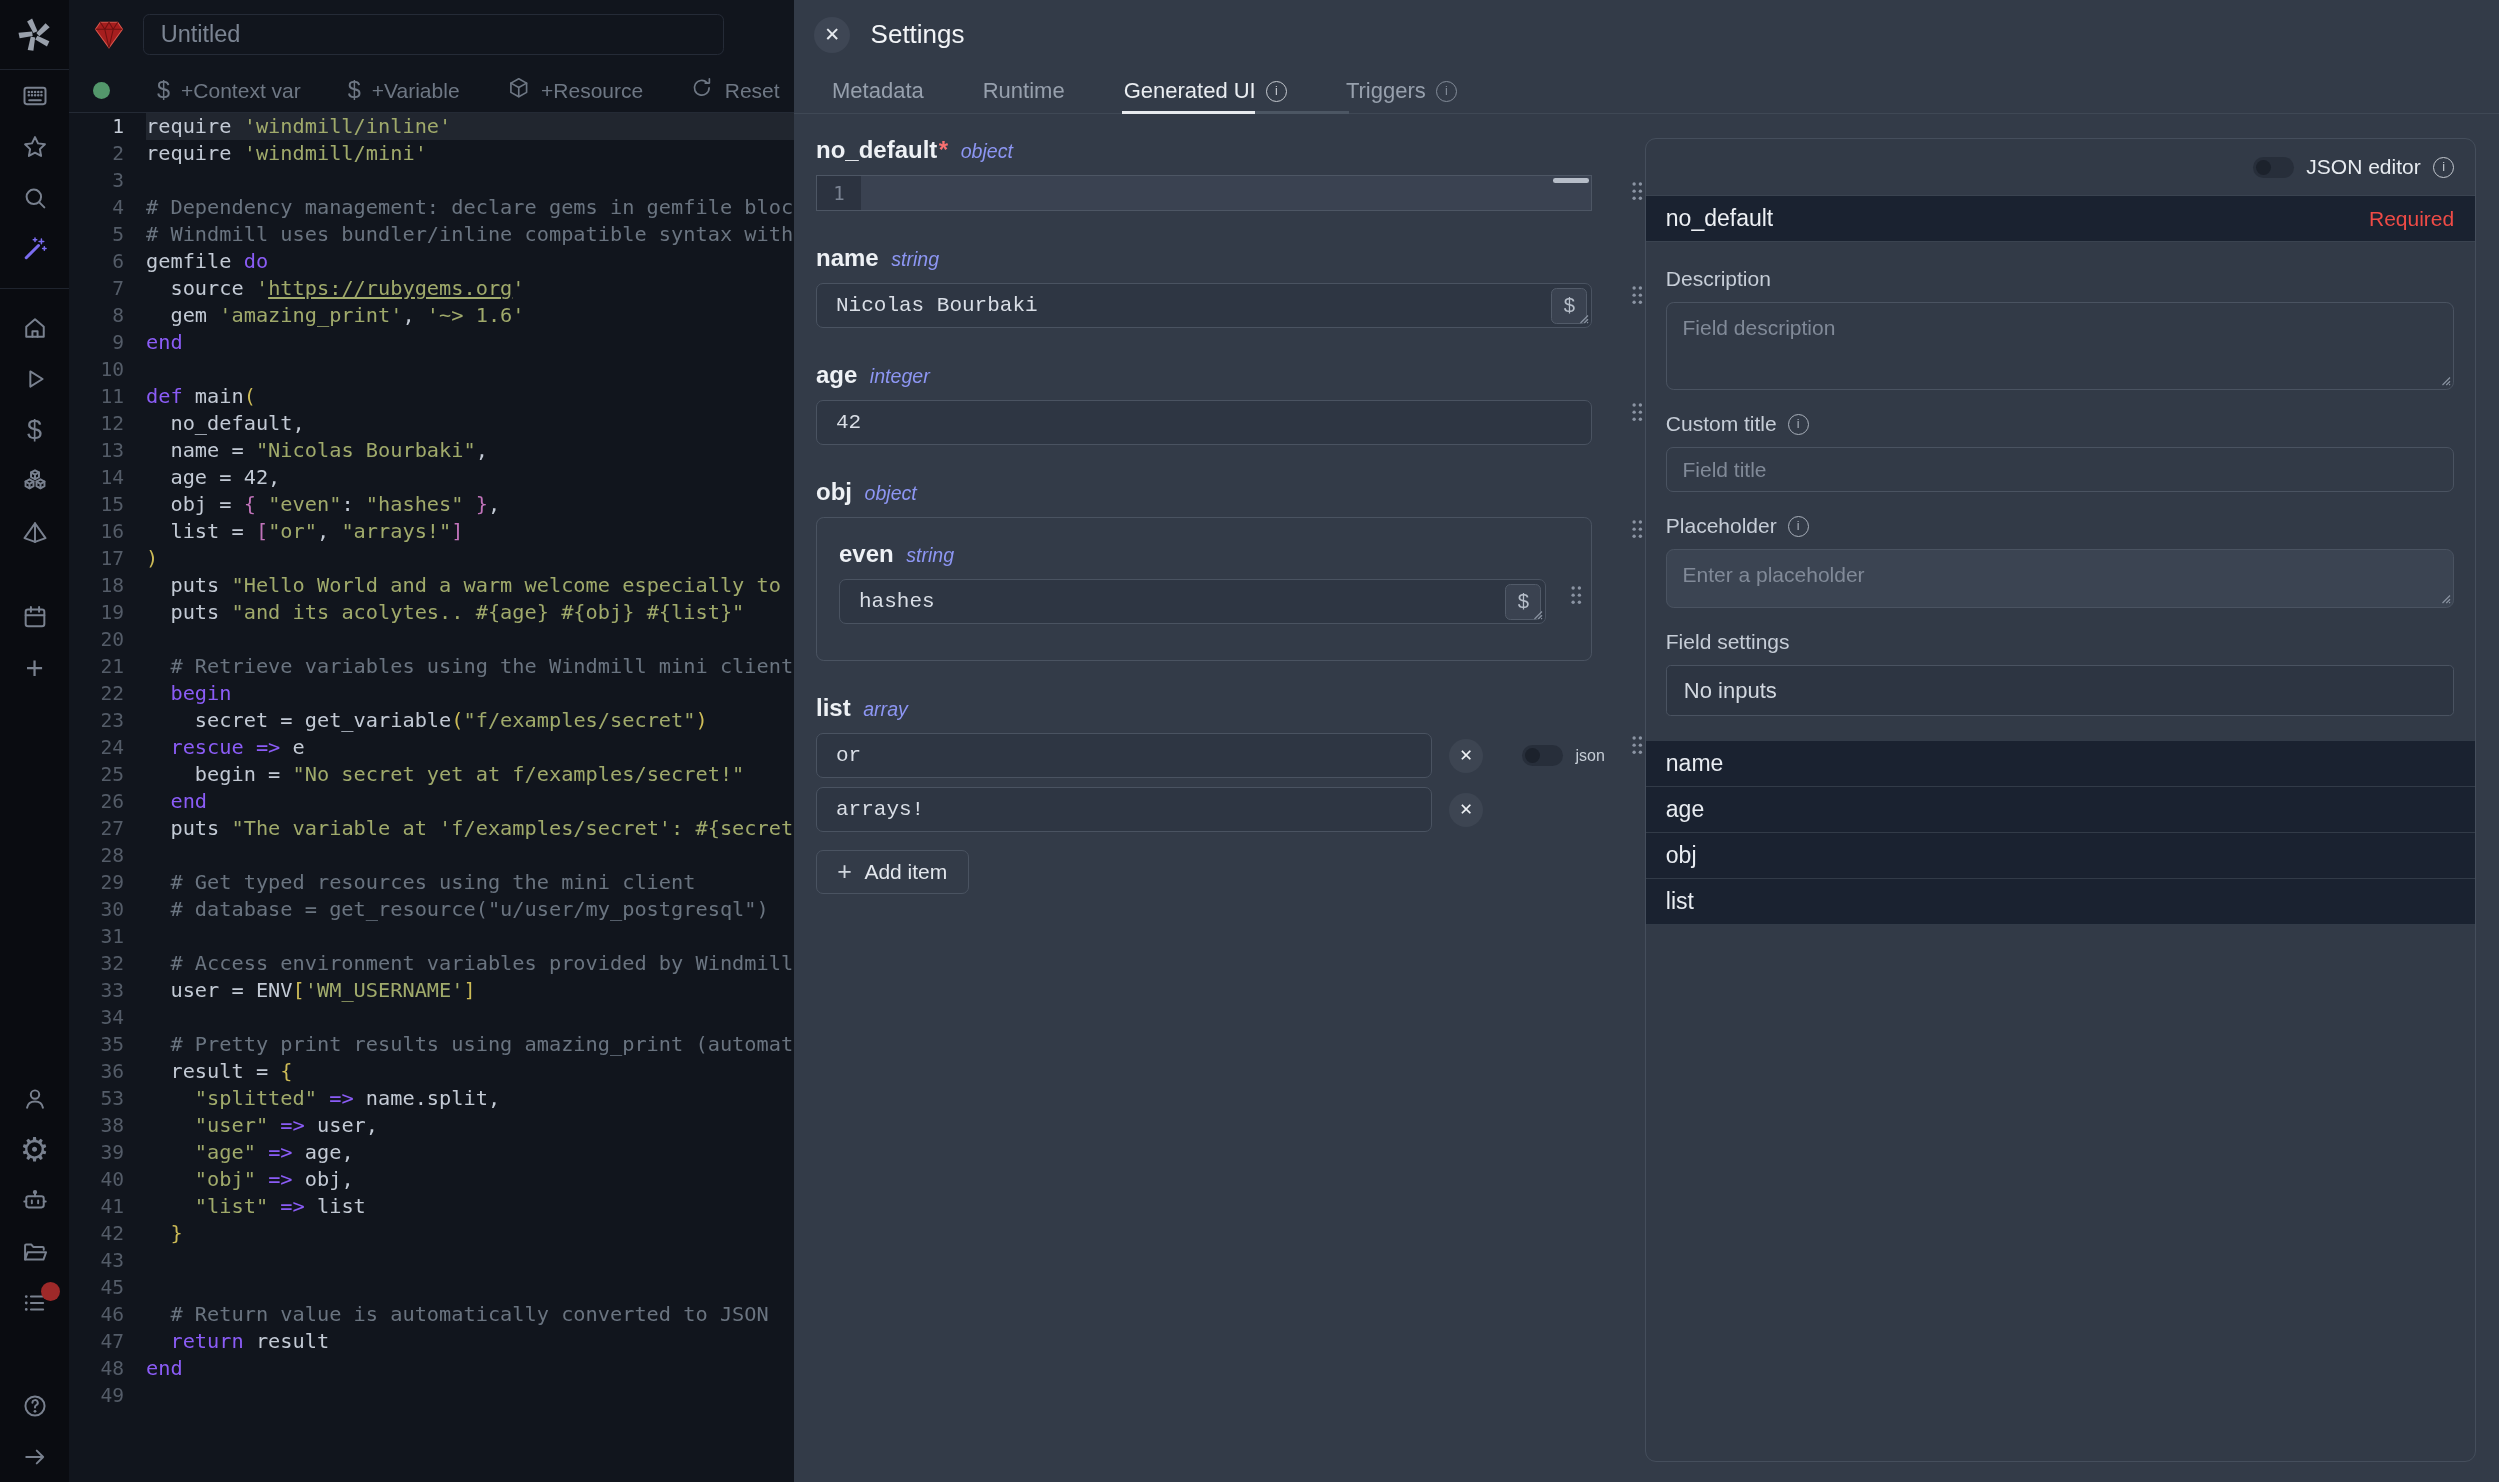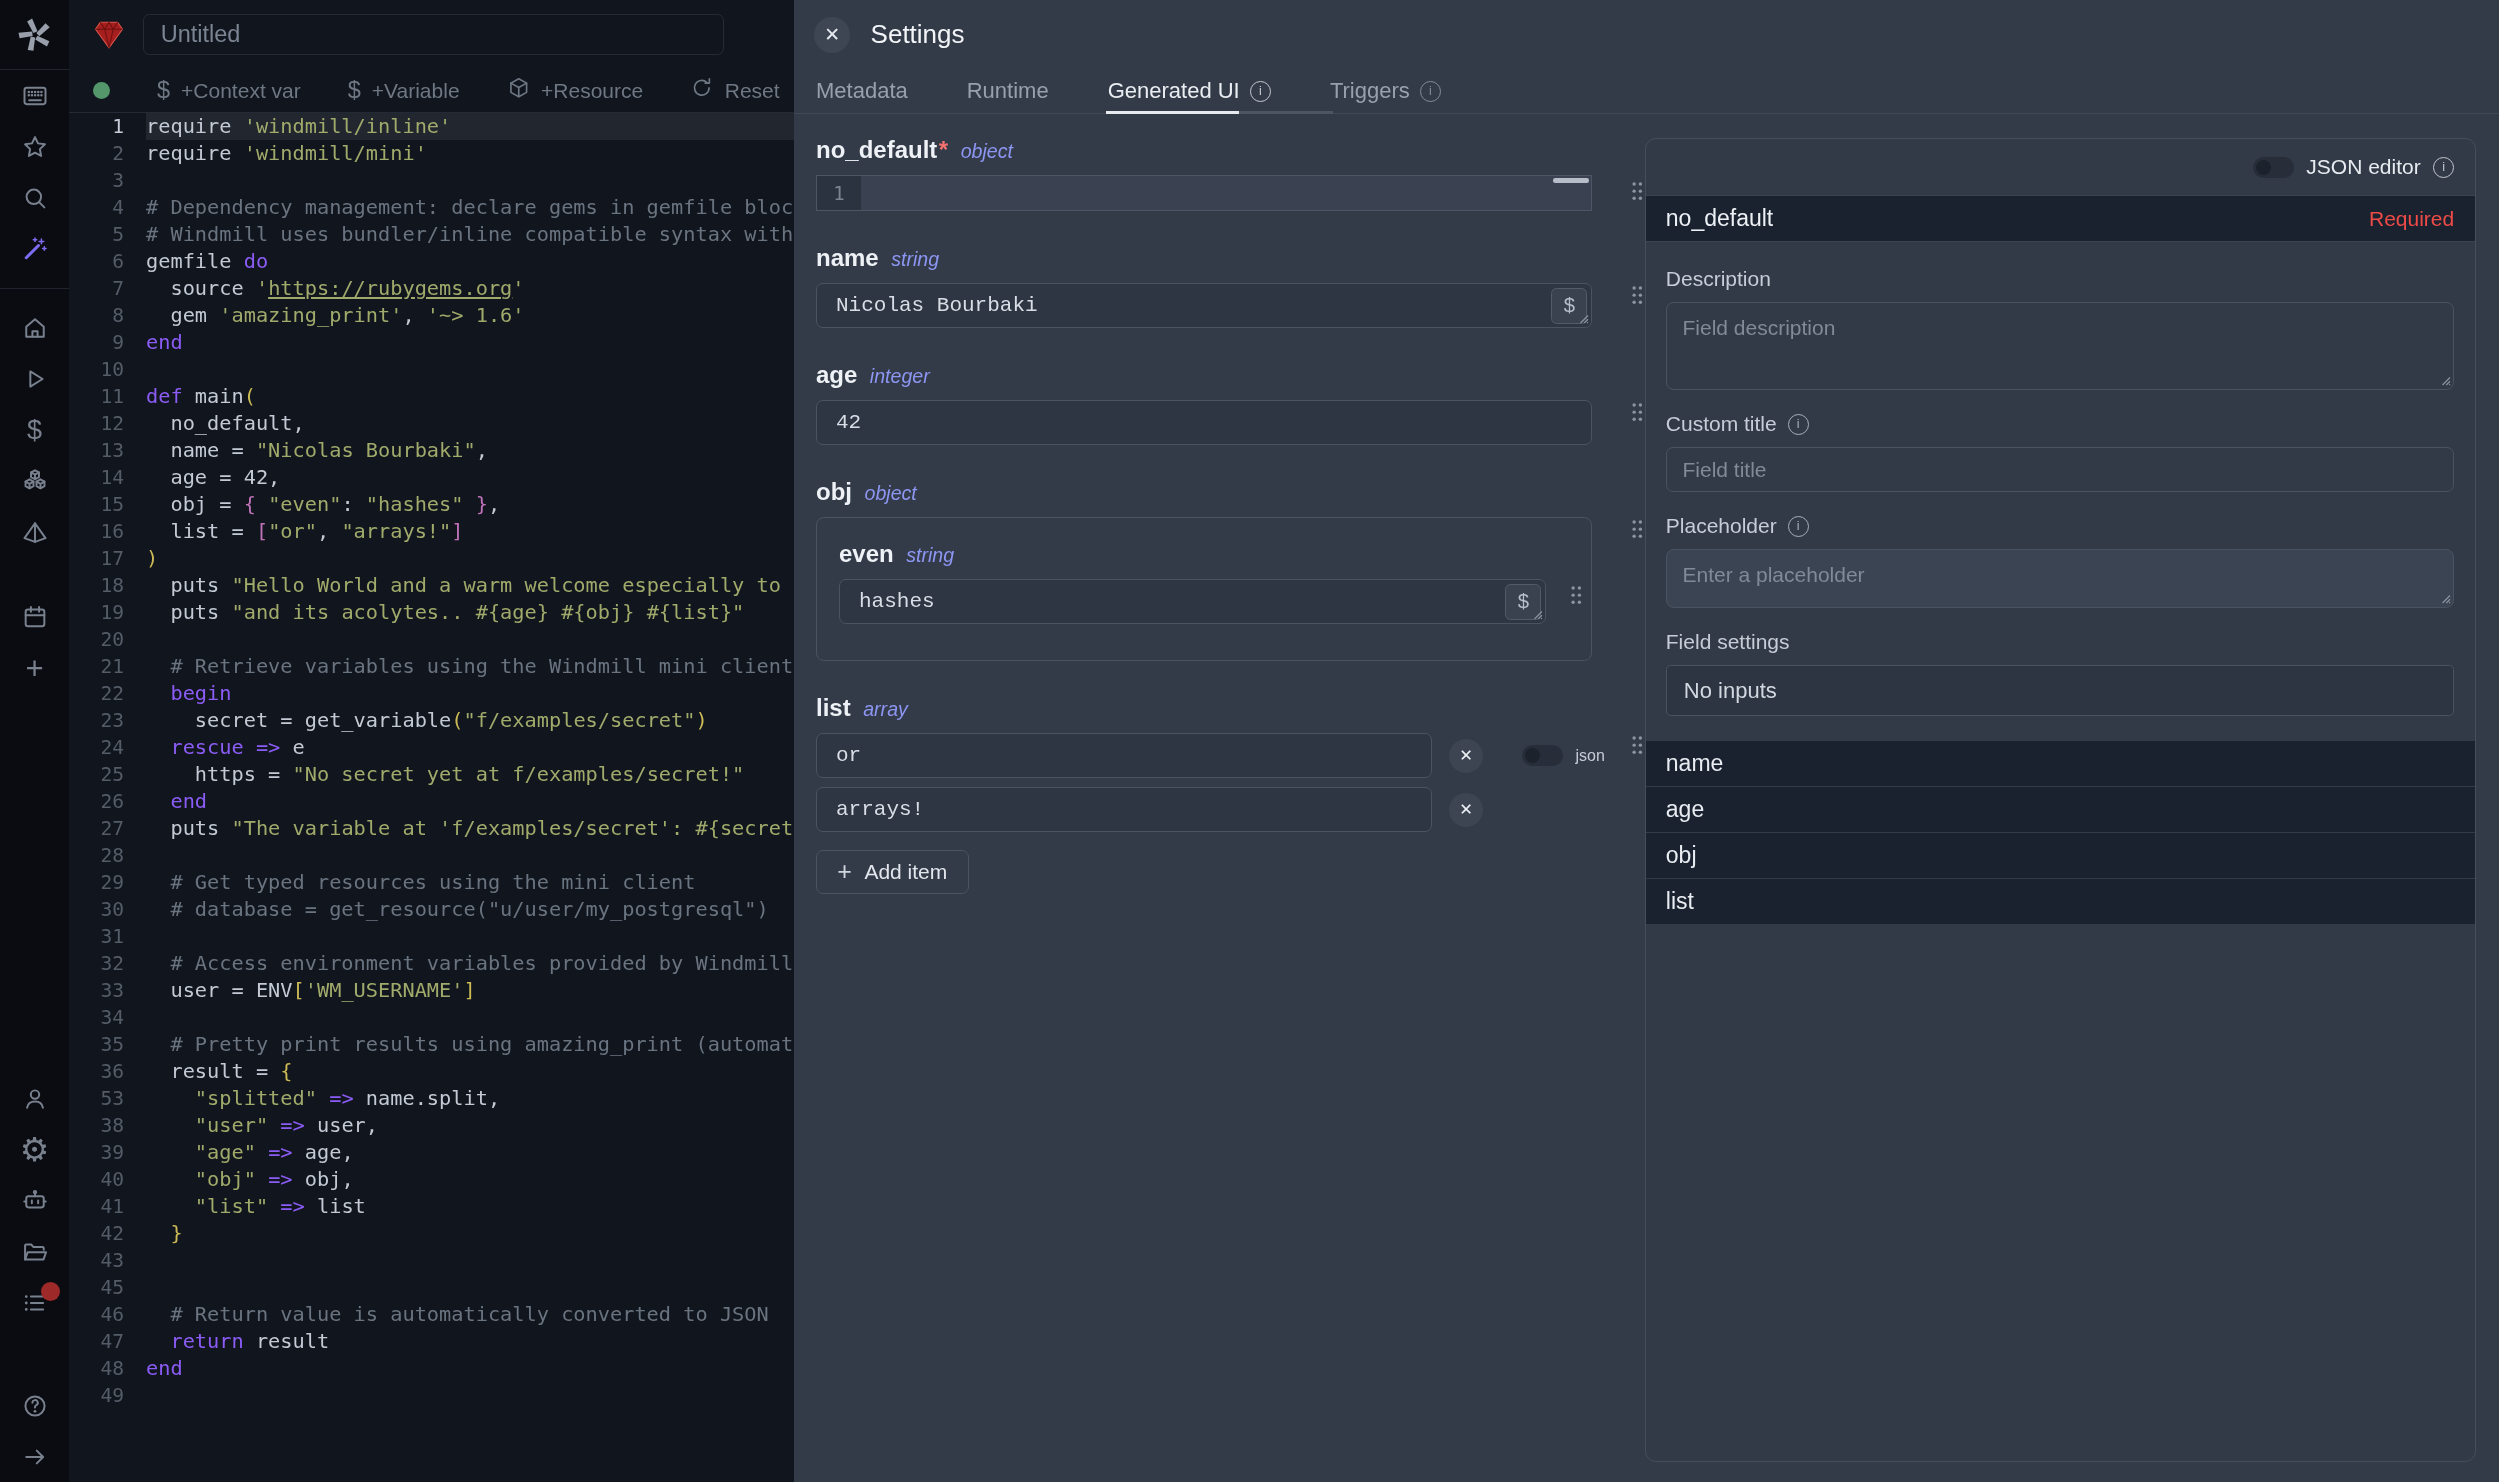--- a/index.html
+++ b/index.html
@@ -44,21 +44,21 @@
   .ct{flex:1;}
   .cl.active .ct{background:#21262f;}
   .tok-t{color:#c3cad5}.tok-k{color:#8b5cf6}.tok-s{color:#a0aa6b}.tok-c{color:#6a7480}
   .tok-y{color:#cdbb57}.tok-p{color:#c173ba}.tok-u{color:#a0aa6b;text-decoration:underline}
 
   
   .modal{position:absolute;left:794px;top:0;width:1705px;height:1482px;background:#333b48;display:flex;flex-direction:column;z-index:4;}
   .m-header{height:69px;flex:none;display:flex;align-items:center;padding-left:20.3px;}
   .close-btn{width:36px;height:36px;border-radius:50%;background:#3e4654;color:#e6eaef;font-size:19px;display:flex;align-items:center;justify-content:center;cursor:pointer;flex:none;}
   .m-title{margin-left:20.3px;font-size:26px;font-weight:400;color:#f2f4f7;}
-  .m-tabs{height:44px;flex:none;display:flex;align-items:center;padding-left:22px;gap:59px;border-bottom:0.8px solid #3f4855;font-size:22px;color:#97a0ad;}
+  .m-tabs{height:44px;flex:none;display:flex;align-items:center;padding-left:38px;gap:59px;border-bottom:0.8px solid #3f4855;font-size:22px;color:#97a0ad;}
   .tab{display:flex;align-items:center;gap:10.2px;position:relative;height:100%;cursor:pointer;white-space:nowrap;}
   .tab.active{color:#eaedf1;}
   .tab.active::after{content:"";position:absolute;left:-1.6px;bottom:-0.8px;width:133px;height:3.1px;background:#e7eaee;}
   .tab.active::before{content:"";position:absolute;left:131px;bottom:-0.8px;width:94px;height:3.1px;background:#4c5663;}
   .info-dot{width:21px;height:21px;border-radius:50%;border:1.6px solid currentColor;display:inline-flex;align-items:center;justify-content:center;font-size:12.5px;font-style:normal;flex:none;opacity:.8;box-sizing:border-box;}
   .m-content{flex:1;position:relative;}
 
   
   .form-col{position:absolute;left:22px;top:22px;width:845px;}
   .field{position:relative;margin-bottom:33px;}
@@ -298,21 +298,21 @@
           <div class="cl"><span class="ln">15</span><span class="ct"><span class="tok-t">  obj = </span><span class="tok-p">{</span><span class="tok-t"> </span><span class="tok-s">"even"</span><span class="tok-t">: </span><span class="tok-s">"hashes"</span><span class="tok-t"> </span><span class="tok-p">}</span><span class="tok-t">,</span></span></div>
           <div class="cl"><span class="ln">16</span><span class="ct"><span class="tok-t">  list = </span><span class="tok-p">[</span><span class="tok-s">"or"</span><span class="tok-t">, </span><span class="tok-s">"arrays!"</span><span class="tok-p">]</span></span></div>
           <div class="cl"><span class="ln">17</span><span class="ct"><span class="tok-y">)</span></span></div>
           <div class="cl"><span class="ln">18</span><span class="ct"><span class="tok-t">  puts </span><span class="tok-s">"Hello World and a warm welcome especially to a</span></span></div>
           <div class="cl"><span class="ln">19</span><span class="ct"><span class="tok-t">  puts </span><span class="tok-s">"and its acolytes.. #{age} #{obj} #{list}"</span></span></div>
           <div class="cl"><span class="ln">20</span><span class="ct"></span></div>
           <div class="cl"><span class="ln">21</span><span class="ct"><span class="tok-c">  # Retrieve variables using the Windmill mini client</span></span></div>
           <div class="cl"><span class="ln">22</span><span class="ct"><span class="tok-t">  </span><span class="tok-k">begin</span></span></div>
           <div class="cl"><span class="ln">23</span><span class="ct"><span class="tok-t">    secret = get_variable</span><span class="tok-y">(</span><span class="tok-s">"f/examples/secret"</span><span class="tok-y">)</span></span></div>
           <div class="cl"><span class="ln">24</span><span class="ct"><span class="tok-t">  </span><span class="tok-k">rescue</span><span class="tok-t"> </span><span class="tok-k">=&gt;</span><span class="tok-t"> e</span></span></div>
-          <div class="cl"><span class="ln">25</span><span class="ct"><span class="tok-t">    https = </span><span class="tok-s">"No secret yet at f/examples/secret!"</span></span></div>
+          <div class="cl"><span class="ln">25</span><span class="ct"><span class="tok-t">    begin = </span><span class="tok-s">"No secret yet at f/examples/secret!"</span></span></div>
           <div class="cl"><span class="ln">26</span><span class="ct"><span class="tok-t">  </span><span class="tok-k">end</span></span></div>
           <div class="cl"><span class="ln">27</span><span class="ct"><span class="tok-t">  puts </span><span class="tok-s">"The variable at 'f/examples/secret': #{secret}"</span></span></div>
           <div class="cl"><span class="ln">28</span><span class="ct"></span></div>
           <div class="cl"><span class="ln">29</span><span class="ct"><span class="tok-c">  # Get typed resources using the mini client</span></span></div>
           <div class="cl"><span class="ln">30</span><span class="ct"><span class="tok-c">  # database = get_resource("u/user/my_postgresql")</span></span></div>
           <div class="cl"><span class="ln">31</span><span class="ct"></span></div>
           <div class="cl"><span class="ln">32</span><span class="ct"><span class="tok-c">  # Access environment variables provided by Windmill</span></span></div>
           <div class="cl"><span class="ln">33</span><span class="ct"><span class="tok-t">  user = ENV</span><span class="tok-y">[</span><span class="tok-s">'WM_USERNAME'</span><span class="tok-y">]</span></span></div>
           <div class="cl"><span class="ln">34</span><span class="ct"></span></div>
           <div class="cl"><span class="ln">35</span><span class="ct"><span class="tok-c">  # Pretty print results using amazing_print (automatic</span></span></div>

